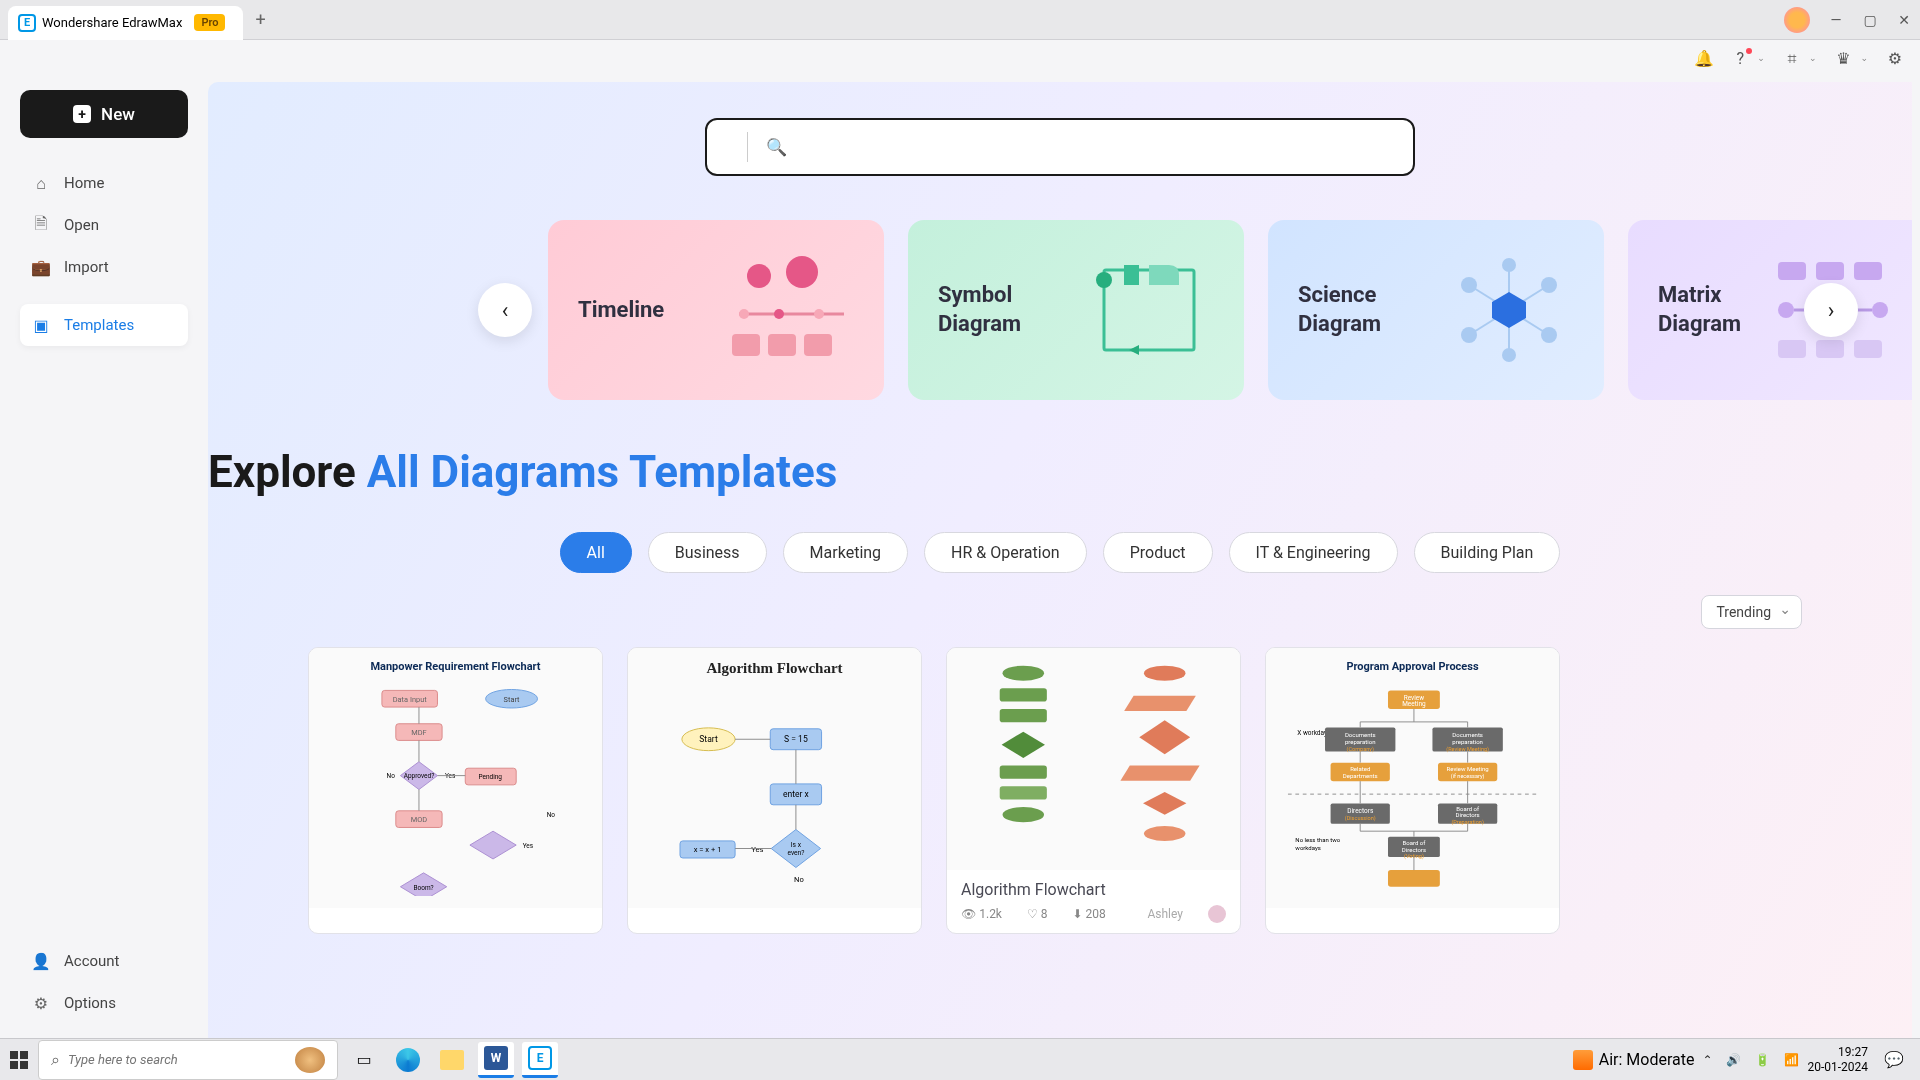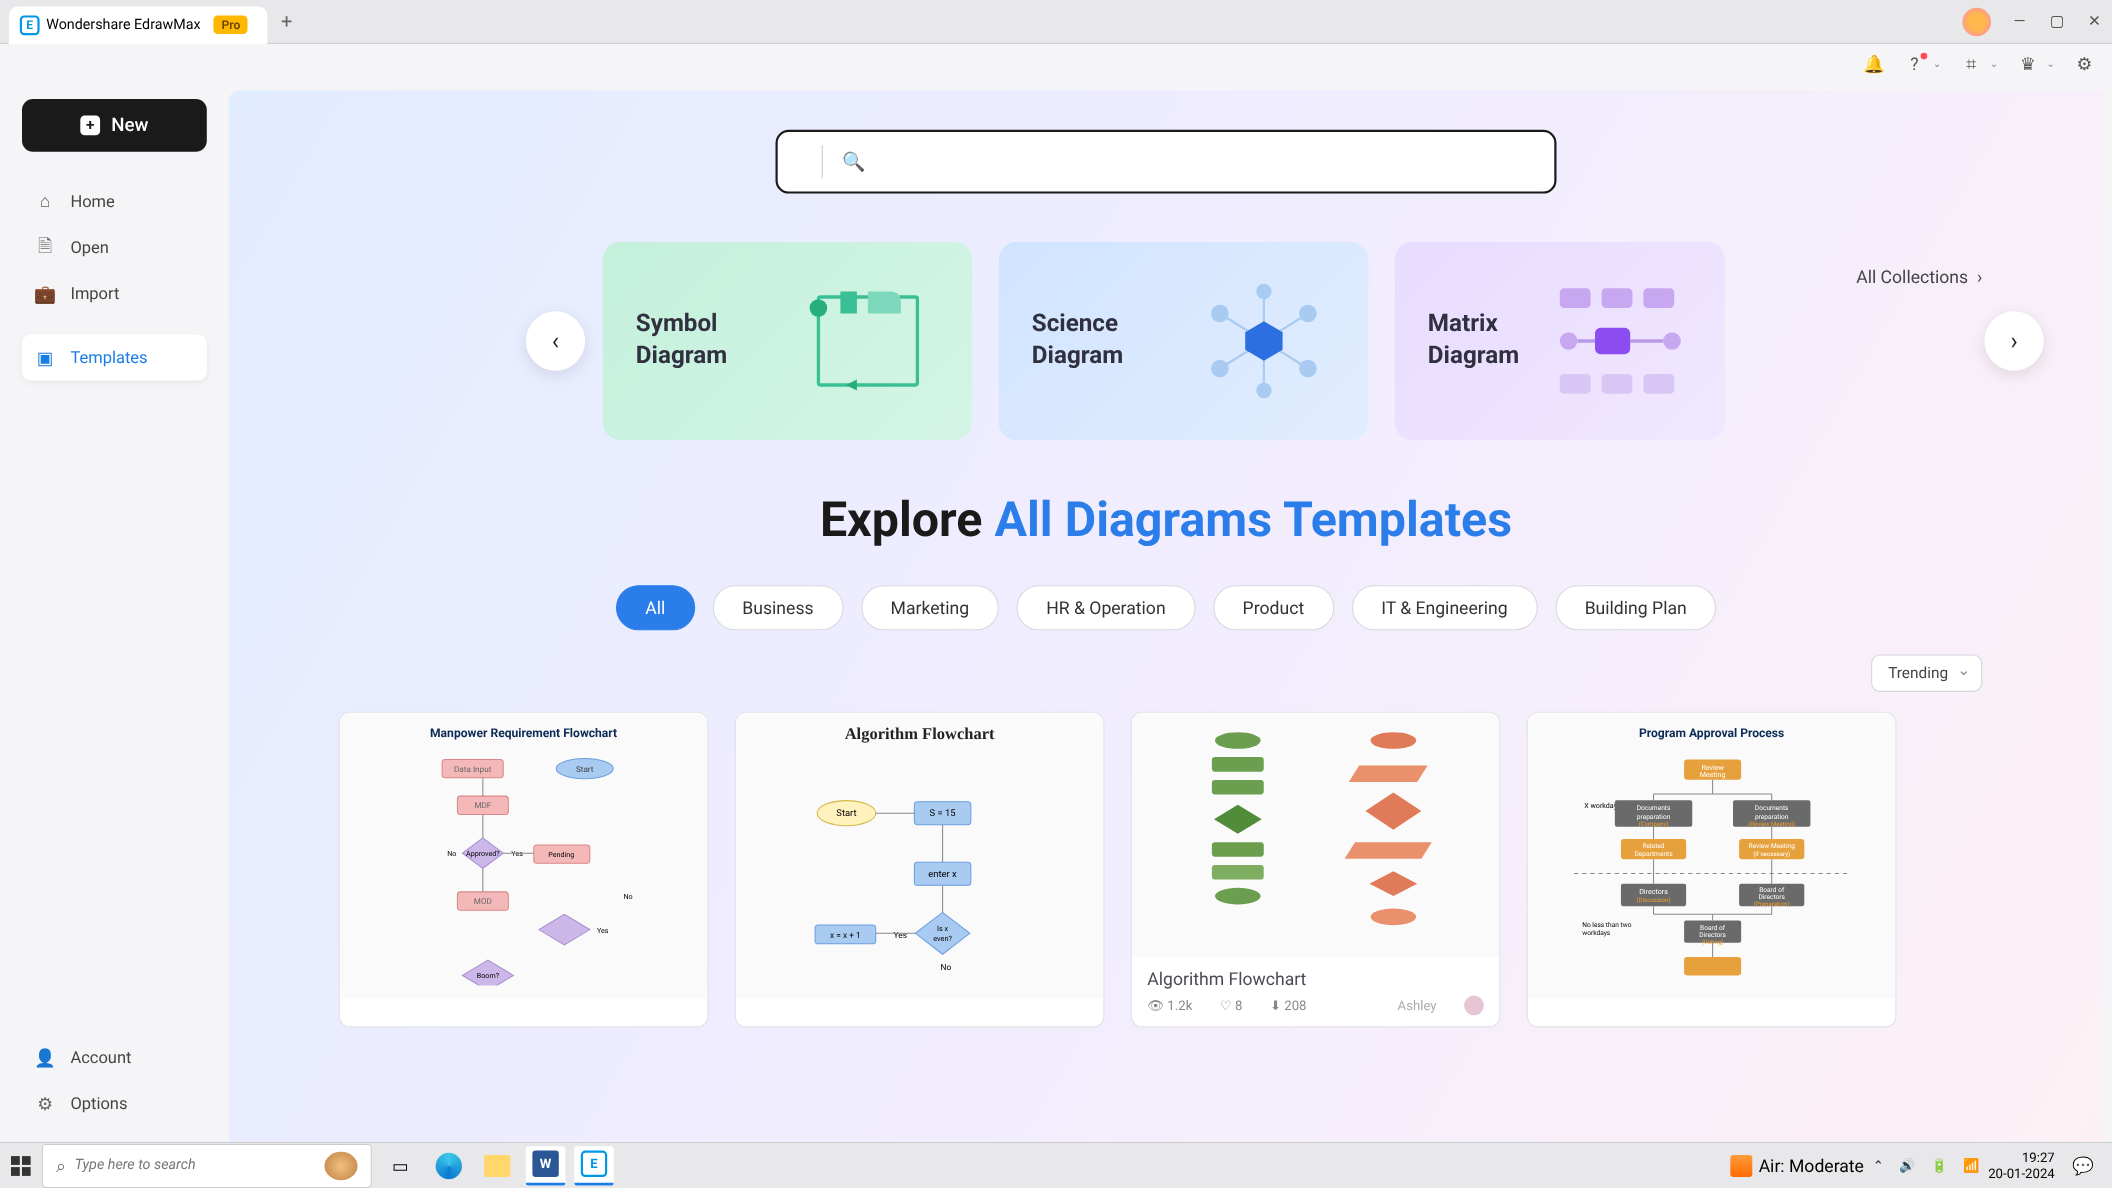--- a/index.html
+++ b/index.html
@@ -54,36 +54,36 @@
 .car-row { display: flex; gap: 24px; margin-left: 300px; }
 .car-card { width: 336px; height: 180px; border-radius: 16px; display: flex; align-items: center; padding: 0 30px; cursor: pointer; }
 .car-card.timeline { background: linear-gradient(135deg,#ffcbd6,#ffd9e1); }
 .car-card.circuit { background: linear-gradient(135deg,#c4f0dc,#d4f5e5); }
 .car-card.science { background: linear-gradient(135deg,#d1e4ff,#e1edff); }
 .car-card.matrix { background: linear-gradient(135deg,#e8dcff,#f0e7ff); width: 300px; }
 .car-title { font-size: 22px; font-weight: 700; color: #303040; line-height: 1.3; }
 .car-illus { margin-left: auto; width: 130px; height: 120px; }
 
 
-.headline { text-align: center; font-size: 44px; font-weight: 700; color: #1a1a1a; margin-bottom: 34px; }
+.headline { text-align: left; font-size: 44px; font-weight: 700; color: #1a1a1a; margin-bottom: 34px; }
 .headline .accent { color: #2b7de9; }
 
 
 .filters { display: flex; flex-wrap: wrap; justify-content: center; gap: 16px; margin-bottom: 14px; padding: 0 280px; }
 .chip { padding: 10px 26px; border-radius: 999px; background: #fff; border: 1.5px solid #d8d8df; color: #333; font-size: 16px; cursor: pointer; text-align: center; }
 .chip.active { background: #2b7de9; border-color: #2b7de9; color: #fff; }
 
 
 .sort-row { display: flex; justify-content: flex-end; padding: 8px 110px 18px 0; align-items: flex-end; }
 .sort-sel { background: #fff; border: 1px solid #d5d5dd; border-radius: 8px; padding: 8px 30px 8px 14px; font-size: 14px; color: #444; position: relative; cursor: pointer; }
 .sort-sel::after { content: "⌄"; position: absolute; right: 10px; top: 5px; color: #888; }
 
 
 .tpl-grid { display: flex; gap: 24px; padding: 0 100px; }
-.tpl-card { width: 336px; background: #fff; border-radius: 10px; border: 1px solid #e2e2e8; overflow: hidden; cursor: pointer; }
+.tpl-card { width: 295px; background: #fff; border-radius: 10px; border: 1px solid #e2e2e8; overflow: hidden; cursor: pointer; }
 .tpl-thumb { height: 260px; background: #fafafa; position: relative; display: flex; flex-direction: column; align-items: center; padding: 12px; }
 .tpl-thumb-title { font-size: 11px; font-weight: 700; color: #0c2a56; margin-bottom: 10px; text-align: center; }
 .tpl-meta { padding: 10px 14px; }
 .tpl-name { color: #4a4a55; font-size: 16px; margin-bottom: 6px; }
 .tpl-stats { font-size: 12px; color: #888; display: flex; gap: 25px; align-items: center; }
 
 
 .taskbar { position: fixed; bottom: 0; left: 0; right: 0; height: 42px; background: #e8e8eb; border-top: 1px solid #c8c8cc; display: flex; align-items: center; padding: 0 8px; gap: 8px; }
 .tb-start { width: 22px; height: 22px; color: #222; display: flex; align-items: center; justify-content: center; }
 .tb-search { display: flex; align-items: center; gap: 8px; background: #fff; border-radius: 4px; padding: 6px 12px; width: 300px; border: 1px solid #ccc; }
@@ -177,20 +177,34 @@
 
     <div class="all-collections">
       <span>All Collections</span>
       <span>›</span>
     </div>
 
     <div class="carousel">
       <div class="car-arrow left">‹</div>
 
       <div class="car-row">
+        <div class="car-card timeline">
+          <div class="car-title">Timeline</div>
+          <svg class="car-illus" viewBox="0 0 130 120">
+            <circle cx="35" cy="26" r="12" fill="#e55787"></circle>
+              <circle cx="78" cy="22" r="16" fill="#e55787"></circle>
+            <line x1="15" y1="64" x2="120" y2="64" stroke="#e8889e" stroke-width="3"></line>
+            <circle cx="20" cy="64" r="5" fill="#f7a8b7"></circle>
+              <circle cx="55" cy="64" r="5" fill="#e55787"></circle>
+              <circle cx="95" cy="64" r="5" fill="#f7a8b7"></circle>
+            <rect x="8" y="84" width="28" height="22" rx="4" fill="#f29cab"></rect>
+              <rect x="44" y="84" width="28" height="22" rx="4" fill="#f29cab"></rect>
+              <rect x="80" y="84" width="28" height="22" rx="4" fill="#f29cab"></rect>
+          </svg>
+        </div>
 
         <div class="car-card circuit">
           <div class="car-title" style="white-space:pre-line">Symbol
 Diagram</div>
           <svg class="car-illus" viewBox="0 0 130 120">
             <rect x="20" y="20" width="90" height="80" fill="none" stroke="#3bbf95" stroke-width="3" rx="2"></rect>
             <circle cx="20" cy="30" r="8" fill="#27ae7e"></circle>
             <path d="M40 15 L55 15 L55 35 L40 35 Z" fill="#3bbf95"></path>
             <path d="M65 15 L85 15 Q95 15 95 25 L95 35 L65 35 Z" fill="#7ed9bc"></path>
             <polygon points="45,100 55,95 55,105" fill="#27ae7e"></polygon>

